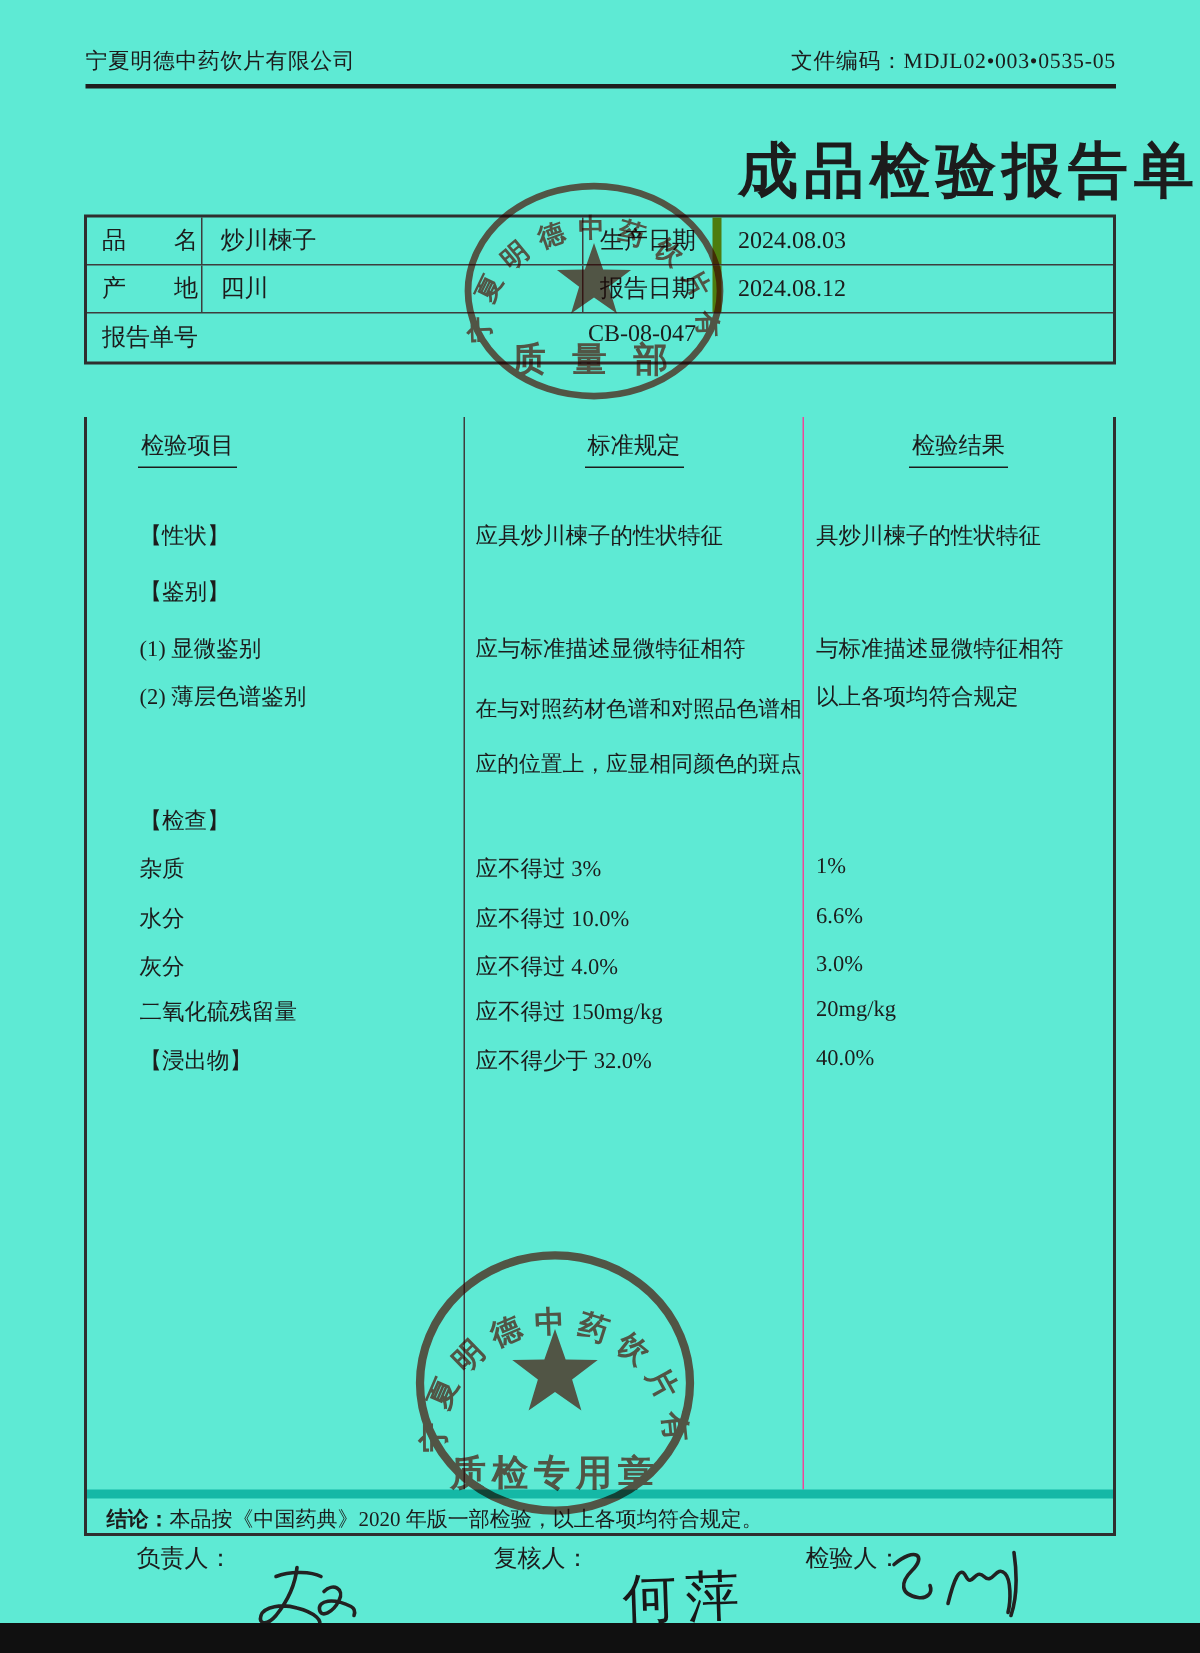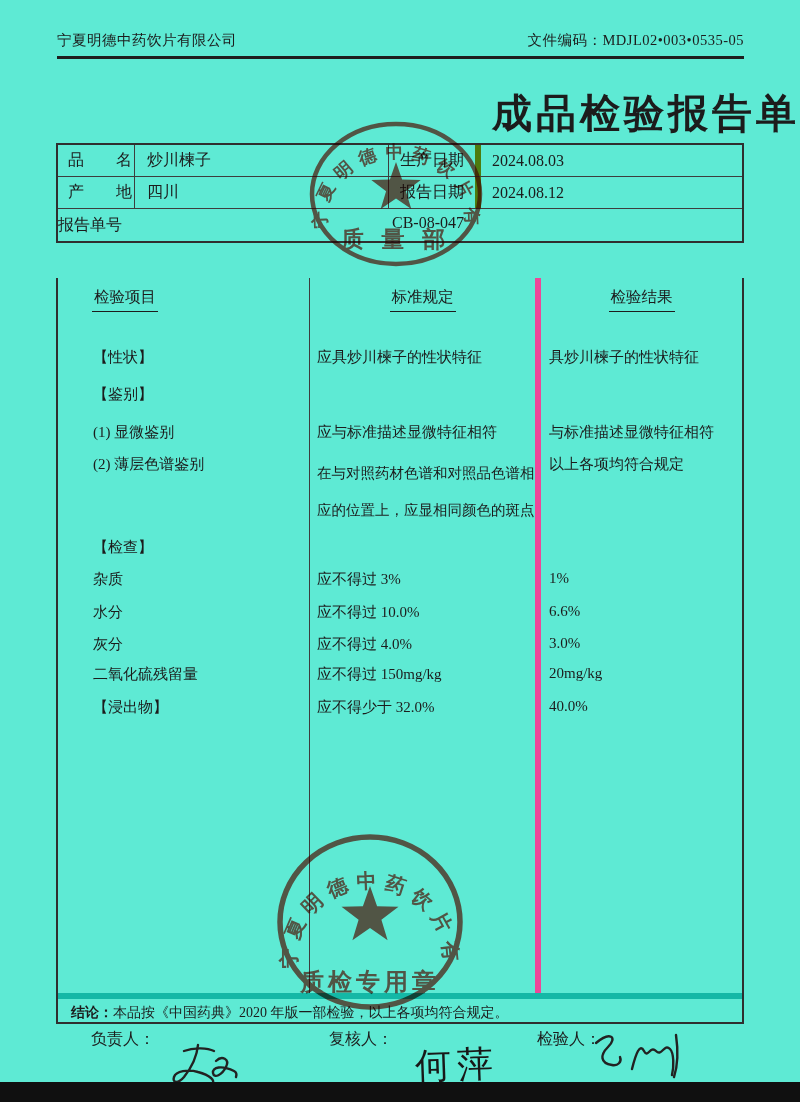--- a/index.html
+++ b/index.html
@@ -16,30 +16,30 @@
   
   .info-table { position:absolute; left:56px; top:143px; width:688px; border:2px solid #2f2f2f; font-size:16px; }
   .irow { display:flex; height:32px; border-bottom:1px solid #3d3d3d; }
   .irow:last-child { border-bottom:none; }
   .ic { height:100%; display:flex; align-items:center; overflow:hidden; }
   .ic1 { width:77px;  border-right:1px solid #3d3d3d; padding-left:10px; }
   .ic2 { width:254px; border-right:1px solid #3d3d3d; padding-left:12px; }
   .ic3 { width:92px;  border-right:6px solid #4d7c0f; padding-left:11px; }
   .ic4 { flex:1; padding-left:11px; }
   .irow-last { position:relative; height:32px; display:flex; align-items:center; }
-  .irow-last .rl { }
+  .irow-last .rl { padding-left:10px; }
   .report-no { position:absolute; left:334px; top:5px; }
 
   
   .main-table { position:absolute; left:56px; top:278px; width:688px; height:746px; border:2px solid #2f2f2f; border-top:none; }
   .mt-body { position:relative; height:715px; display:flex;margin-left:24px; }
   .mcol { position:relative; height:100%; font-size:15px; }
   .mcol1 { width:227px; }
   .mcol2 { width:226px; border-left:1px solid #3d3d3d; }
-  .mcol3 { flex:1; border-left:6px solid #ec4899; }
+  .mcol3 { flex:1; border-left:1px solid #ec4899; }
   .hlabel { position:absolute; top:9px; font-size:15.5px; border-bottom:1px solid #1c1c1c; padding:0 2px 3px 2px; white-space:nowrap; }
   .mcol1 .hlabel { left:10px; }
   .mcol2 .hlabel, .mcol3 .hlabel { left:50%; transform:translateX(-50%); }
   .ln { position:absolute; white-space:nowrap; }
   .mcol1 .ln { left:11px; }
   .mcol2 .ln { left:7px; }
   .mcol3 .ln { left:8px; }
   .para { position:absolute; left:7px; width:218px; line-height:37px; font-size:14.5px; }
   .concl { position:relative; height:29px; border-top:6px solid #14b8a6; font-size:14px; padding:5px 0 0 13px; white-space:nowrap; }
   .concl .b { font-weight:bold; }

